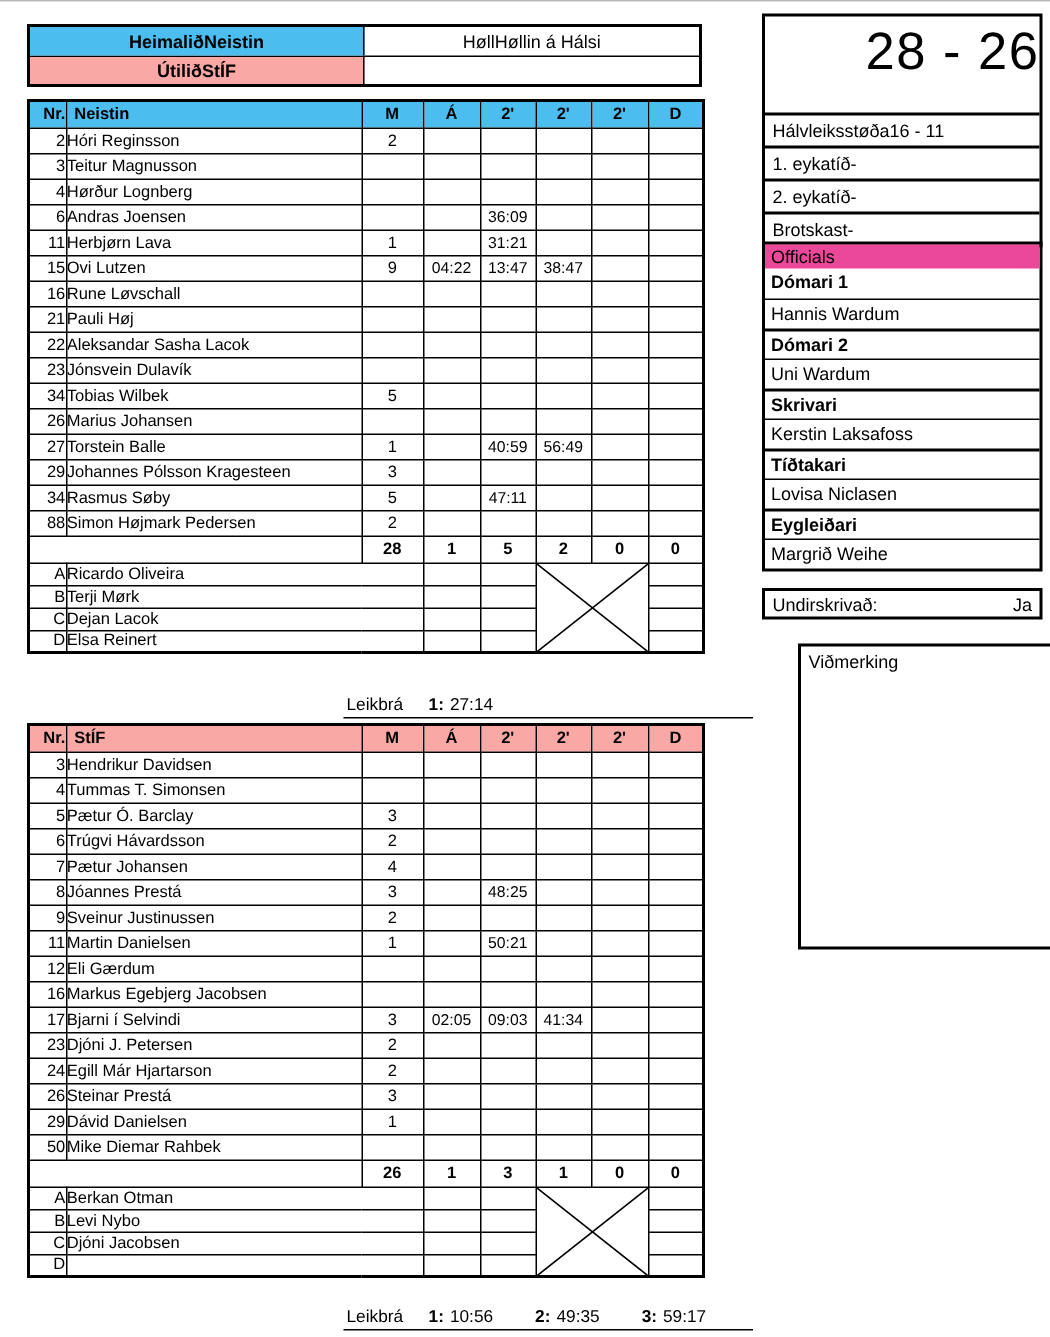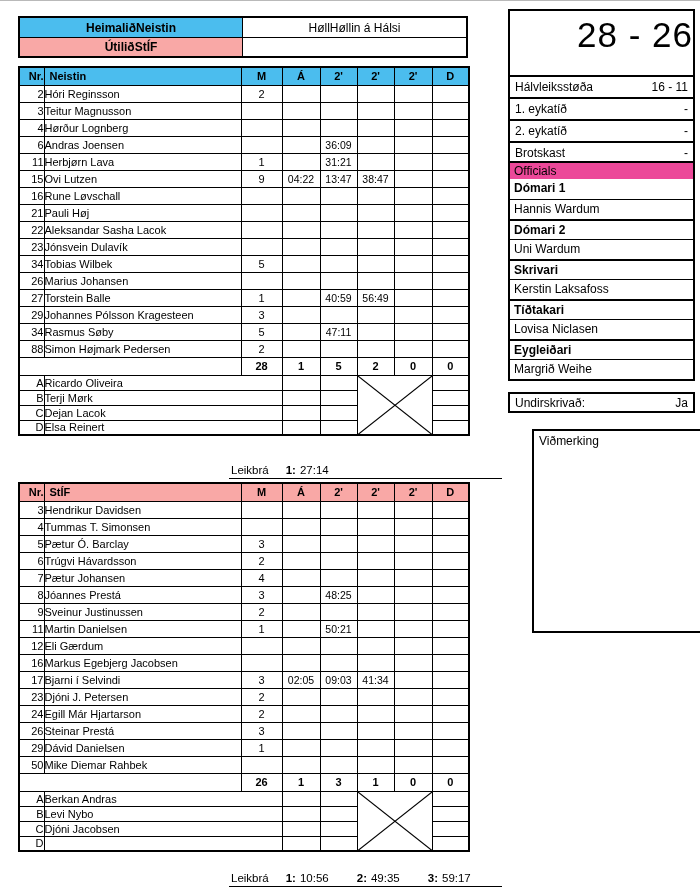--- a/index.html
+++ b/index.html
@@ -46,21 +46,21 @@
   .tl-val   { margin-right:28px; }
   #leikbra1, #leikbra2 { left:195px; width:273px;margin-left:34px; }
   #leikbra1 { top:462px; }
   #leikbra2 { top:870px; }
 
   
   #scorebox { left:508px; top:8px; width:187px; border:2px solid #000; }
   .score-main { height:64px; line-height:47px; text-align:right;
                 font-size:35px; letter-spacing:1px;margin-left:28px; }
   .score-row { border-top:2px solid #000; height:22px; display:flex;
-               justify-content:space-between; align-items:center;
+               align-items:center;
                padding:0 5px; font-size:12px; }
 
   #officials-panel { left:508px; top:160px; width:187px; border:2px solid #000; }
   .off-title { background:#ec4899; font-size:12px; padding:1px 4px; height:16px; }
   .off-role  { font-weight:bold; font-size:12px; padding:2px 4px; height:20px;
                border-top:2px solid #000; }
   .off-name  { font-size:12px; padding:2px 4px; height:20px;
                border-top:1px solid #000; }
 
   #signed { left:508px; top:391px; width:187px; border:2px solid #000;
@@ -521,21 +521,21 @@
             <td colspan="2"></td>
             <td class="c-num">26</td>
             <td class="c-num">1</td>
             <td class="c-num">3</td>
             <td class="c-num">1</td>
             <td class="c-num">0</td>
             <td class="c-num">0</td>
           </tr>
           <tr class="o-row">
             <td class="c-nr">A</td>
-            <td class="c-name" colspan="2">Berkan Andras</td>
+            <td class="c-name" colspan="2">Berkan Otman</td>
             <td class="c-time"></td>
             <td class="c-time"></td>
             <td class="xcell" colspan="2" rowspan="4">
               <svg viewBox="0 0 100 100" preserveAspectRatio="none">
                 <line x1="0" y1="0" x2="100" y2="100"></line>
                 <line x1="100" y1="0" x2="0" y2="100"></line>
               </svg>
             </td>
             <td class="c-time"></td>
           </tr>

